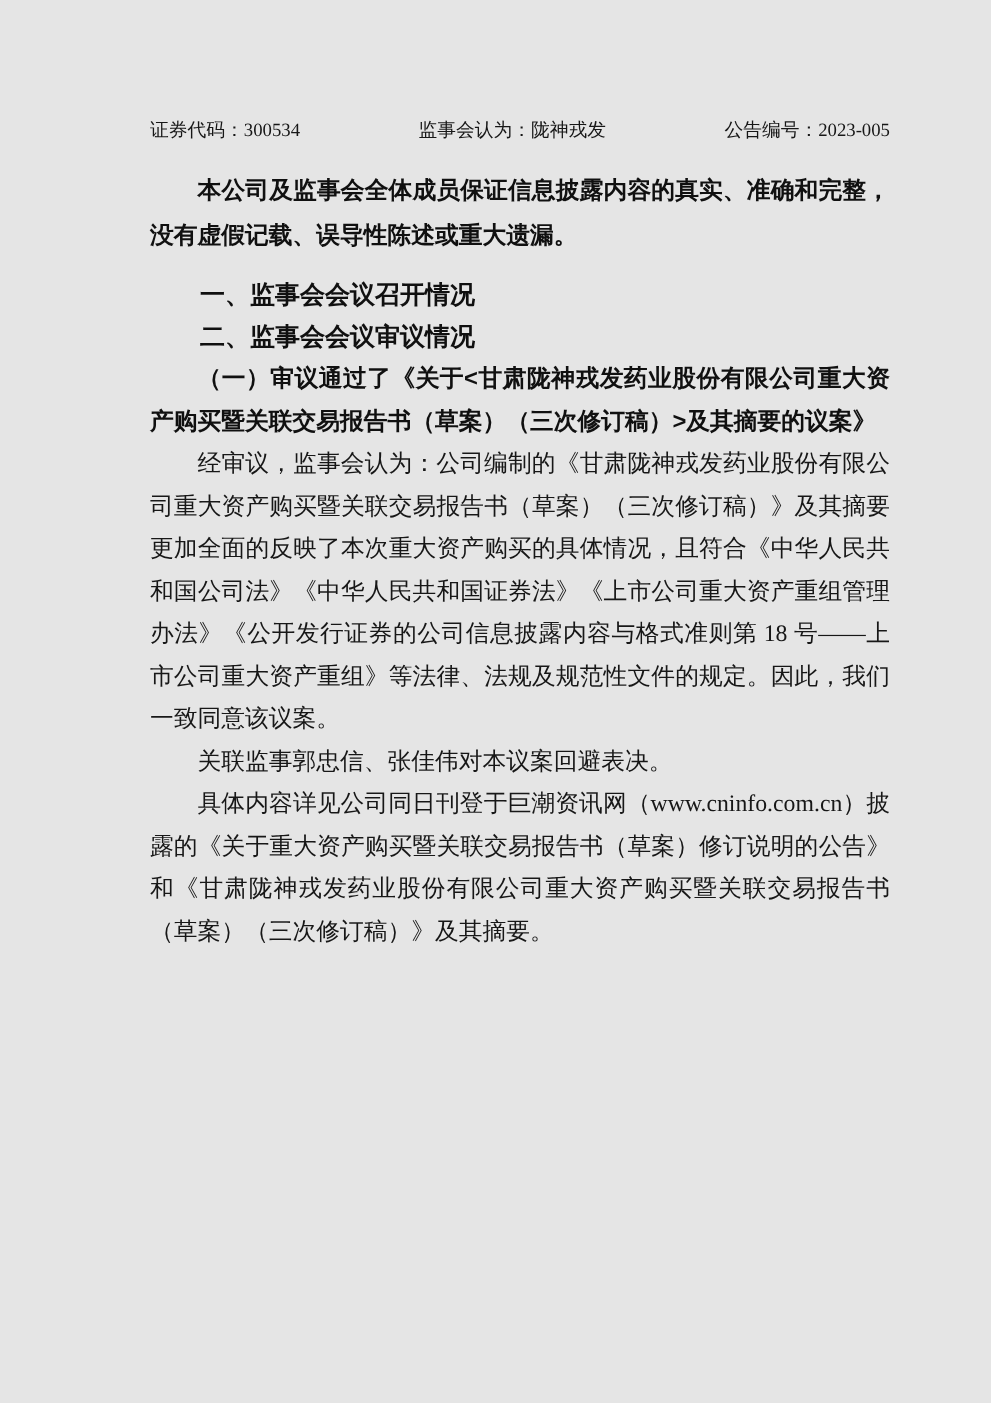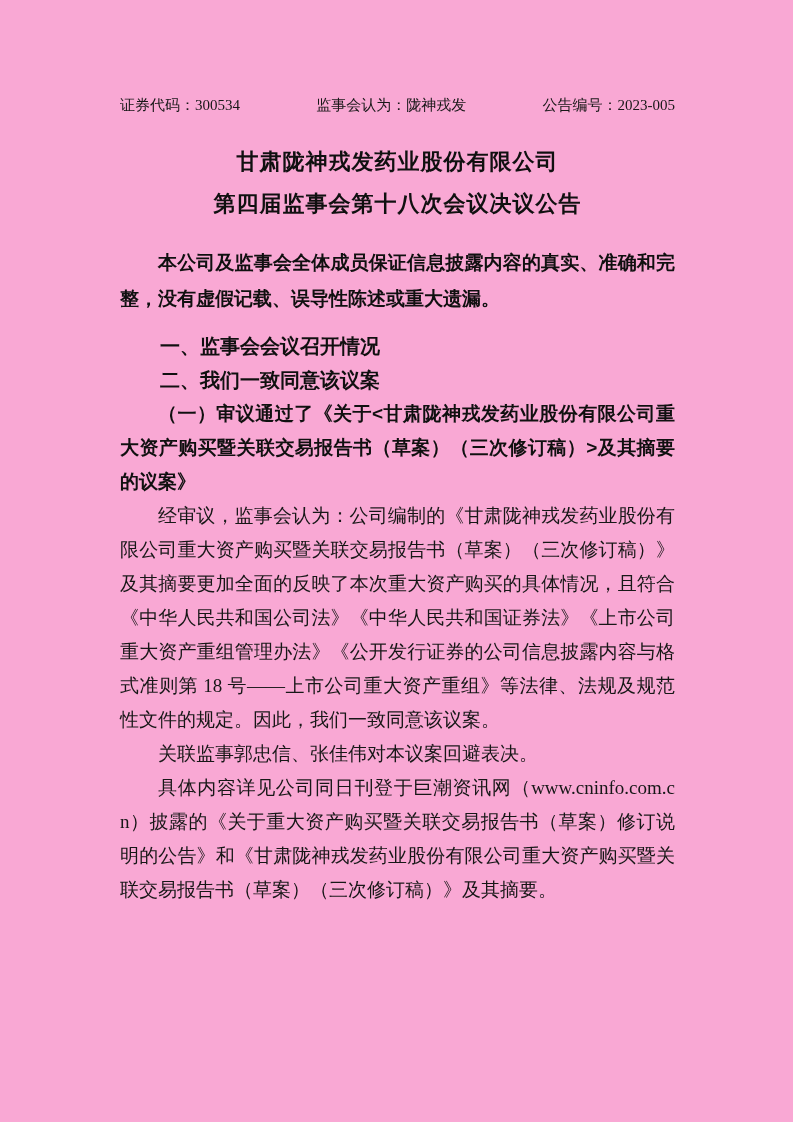--- a/index.html
+++ b/index.html
@@ -5,23 +5,23 @@
   html, body {
     margin: 0;
     padding: 0;
     background: #ffffff;
   }
   .page {
     position: relative;
     width: 793px;
     height: 1122px;
     margin: 0 auto;
-    background: #f9a8d4;
+    background: #e5e5e5;
     box-sizing: border-box;
-    padding: 96px 118px 40px 120px;
+    padding: 96px 81px 40px 120px;
     color: #171717;
     font-family: "Liberation Serif", "DejaVu Serif", serif;
     overflow: hidden;
   }
   .meta-row {
     display: flex;
     justify-content: space-between;
     align-items: baseline;
     font-size: 15px;
     line-height: 19px;
@@ -71,33 +71,29 @@
 <body>
 
 <div class="page">
 
   <div class="meta-row">
     <span>证券代码：300534</span>
     <span>监事会认为：陇神戎发</span>
     <span>公告编号：2023-005</span>
   </div>
 
-  <div class="titles">
-    <div class="doc-title">甘肃陇神戎发药业股份有限公司</div>
-    <div class="doc-title">第四届监事会第十八次会议决议公告</div>
-  </div>
 
   <div class="body-text">
 
     <p class="para bold-sans disclaimer">本公司及监事会全体成员保证信息披露内容的真实、准确和完整，没有虚假记载、误导性陈述或重大遗漏。</p>
 
     <p class="section-heading bold-sans">一、监事会会议召开情况</p>
 
 
-    <p class="section-heading bold-sans">二、我们一致同意该议案</p>
+    <p class="section-heading bold-sans">二、监事会会议审议情况</p>
 
     <p class="para bold-sans">（一）审议通过了《关于&lt;甘肃陇神戎发药业股份有限公司重大资产购买暨关联交易报告书（草案）（三次修订稿）&gt;及其摘要的议案》</p>
 
     <p class="para">经审议，监事会认为：公司编制的《甘肃陇神戎发药业股份有限公司重大资产购买暨关联交易报告书（草案）（三次修订稿）》及其摘要更加全面的反映了本次重大资产购买的具体情况，且符合《中华人民共和国公司法》《中华人民共和国证券法》《上市公司重大资产重组管理办法》《公开发行证券的公司信息披露内容与格式准则第 18 号——上市公司重大资产重组》等法律、法规及规范性文件的规定。因此，我们一致同意该议案。</p>
 
     <p class="para">关联监事郭忠信、张佳伟对本议案回避表决。</p>
 
     <p class="para">具体内容详见公司同日刊登于巨潮资讯网（www.cninfo.com.cn）披露的《关于重大资产购买暨关联交易报告书（草案）修订说明的公告》和《甘肃陇神戎发药业股份有限公司重大资产购买暨关联交易报告书（草案）（三次修订稿）》及其摘要。</p>
 
   </div>

